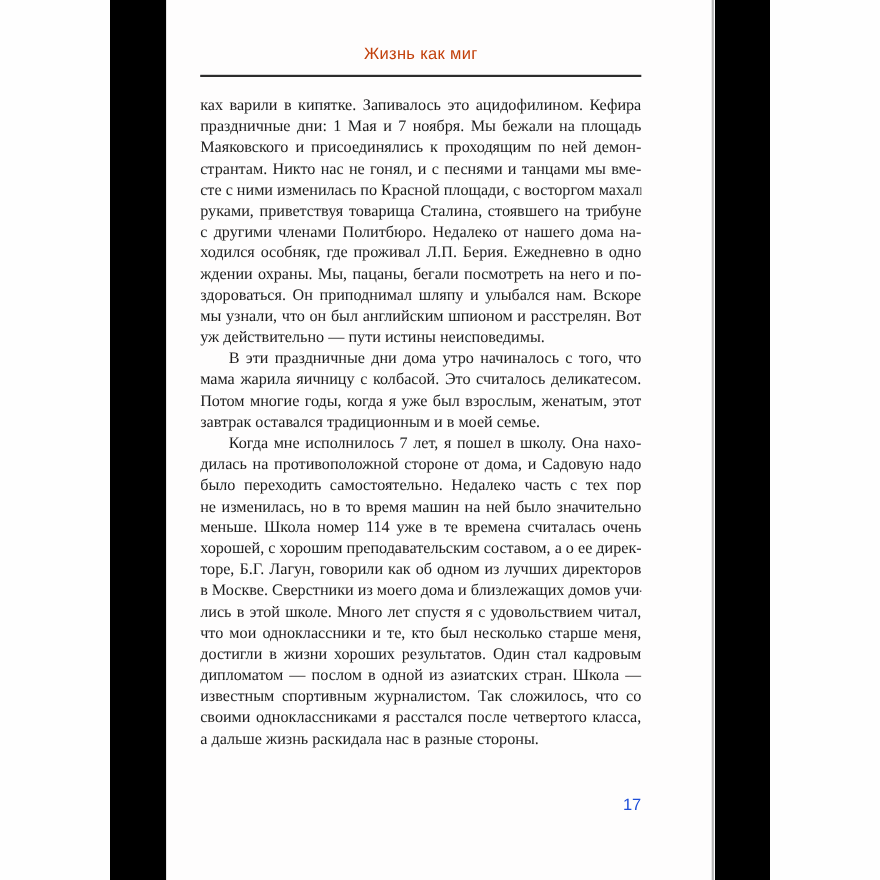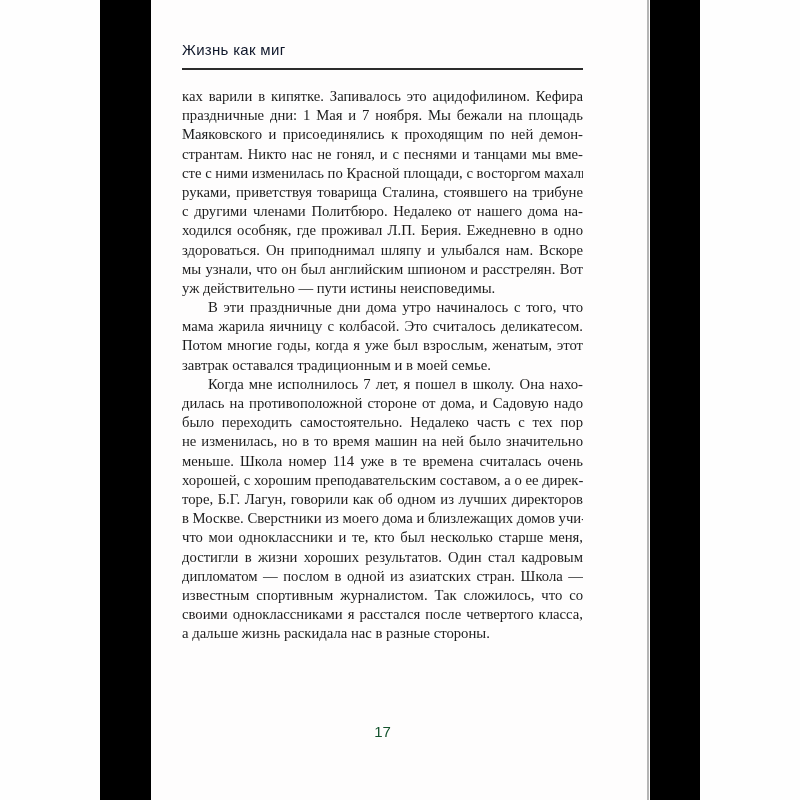--- a/index.html
+++ b/index.html
@@ -40,24 +40,25 @@
     top: 0;
     width: 499px;
     height: 800px;
     background: #fefdfd;
   }
   .running-header {
     position: absolute;
     left: 182px;
     top: 41px;
     width: 401px;
+    text-align: center;
     font-family: "Liberation Sans", "DejaVu Sans", sans-serif;
     font-size: 15px;
     letter-spacing: 0.3px;
-    color: #0f172a;
+    color: #c2410c;
   }
   .header-rule {
     position: absolute;
     left: 182px;
     top: 68px;
     width: 401px;
     height: 2px;
     background: #2c2c2c;
   }
   .text-block {
@@ -81,24 +82,24 @@
     text-align-last: left;
   }
   .tline.indent {
     text-indent: 26px;
   }
   .page-number {
     position: absolute;
     left: 182px;
     top: 723px;
     width: 401px;
-    text-align: center;
+    text-align: right;
     font-family: "Liberation Sans", "DejaVu Sans", sans-serif;
     font-size: 15px;
-    color: #14532d;
+    color: #1d4ed8;
   }
 </style>
 </head>
 <body>
 
 <div class="stage">
   <div class="paper"></div>
   <div class="seam"></div>
   <div class="bar bar-left"></div>
   <div class="bar bar-right"></div>
@@ -109,35 +110,37 @@
 
   <div class="text-block" id="text-block">
       <div class="tline">ках варили в кипятке. Запивалось это ацидофилином. Кефира</div>
       <div class="tline">праздничные дни: 1 Мая и 7 ноября. Мы бежали на площадь</div>
       <div class="tline">Маяковского и присоединялись к проходящим по ней демон-</div>
       <div class="tline">странтам. Никто нас не гонял, и с песнями и танцами мы вме-</div>
       <div class="tline">сте с ними изменилась по Красной площади, с восторгом махали</div>
       <div class="tline">руками, приветствуя товарища Сталина, стоявшего на трибуне</div>
       <div class="tline">с другими членами Политбюро. Недалеко от нашего дома на-</div>
       <div class="tline">ходился особняк, где проживал Л.П. Берия. Ежедневно в одно</div>
+      <div class="tline">ждении охраны. Мы, пацаны, бегали посмотреть на него и по-</div>
       <div class="tline">здороваться. Он приподнимал шляпу и улыбался нам. Вскоре</div>
       <div class="tline">мы узнали, что он был английским шпионом и расстрелян. Вот</div>
       <div class="tline last">уж действительно — пути истины неисповедимы.</div>
       <div class="tline indent">В эти праздничные дни дома утро начиналось с того, что</div>
       <div class="tline">мама жарила яичницу с колбасой. Это считалось деликатесом.</div>
       <div class="tline">Потом многие годы, когда я уже был взрослым, женатым, этот</div>
       <div class="tline last">завтрак оставался традиционным и в моей семье.</div>
       <div class="tline indent">Когда мне исполнилось 7 лет, я пошел в школу. Она нахо-</div>
       <div class="tline">дилась на противоположной стороне от дома, и Садовую надо</div>
       <div class="tline">было переходить самостоятельно. Недалеко часть с тех пор</div>
       <div class="tline">не изменилась, но в то время машин на ней было значительно</div>
       <div class="tline">меньше. Школа номер 114 уже в те времена считалась очень</div>
       <div class="tline">хорошей, с хорошим преподавательским составом, а о ее дирек-</div>
       <div class="tline">торе, Б.Г. Лагун, говорили как об одном из лучших директоров</div>
       <div class="tline">в Москве. Сверстники из моего дома и близлежащих домов учи-</div>
+      <div class="tline">лись в этой школе. Много лет спустя я с удовольствием читал,</div>
       <div class="tline">что мои одноклассники и те, кто был несколько старше меня,</div>
       <div class="tline">достигли в жизни хороших результатов. Один стал кадровым</div>
       <div class="tline">дипломатом — послом в одной из азиатских стран. Школа —</div>
       <div class="tline">известным спортивным журналистом. Так сложилось, что со</div>
       <div class="tline">своими одноклассниками я расстался после четвертого класса,</div>
       <div class="tline last">а дальше жизнь раскидала нас в разные стороны.</div>
     </div>
 
   <div class="page-number">17</div>
 </div>

